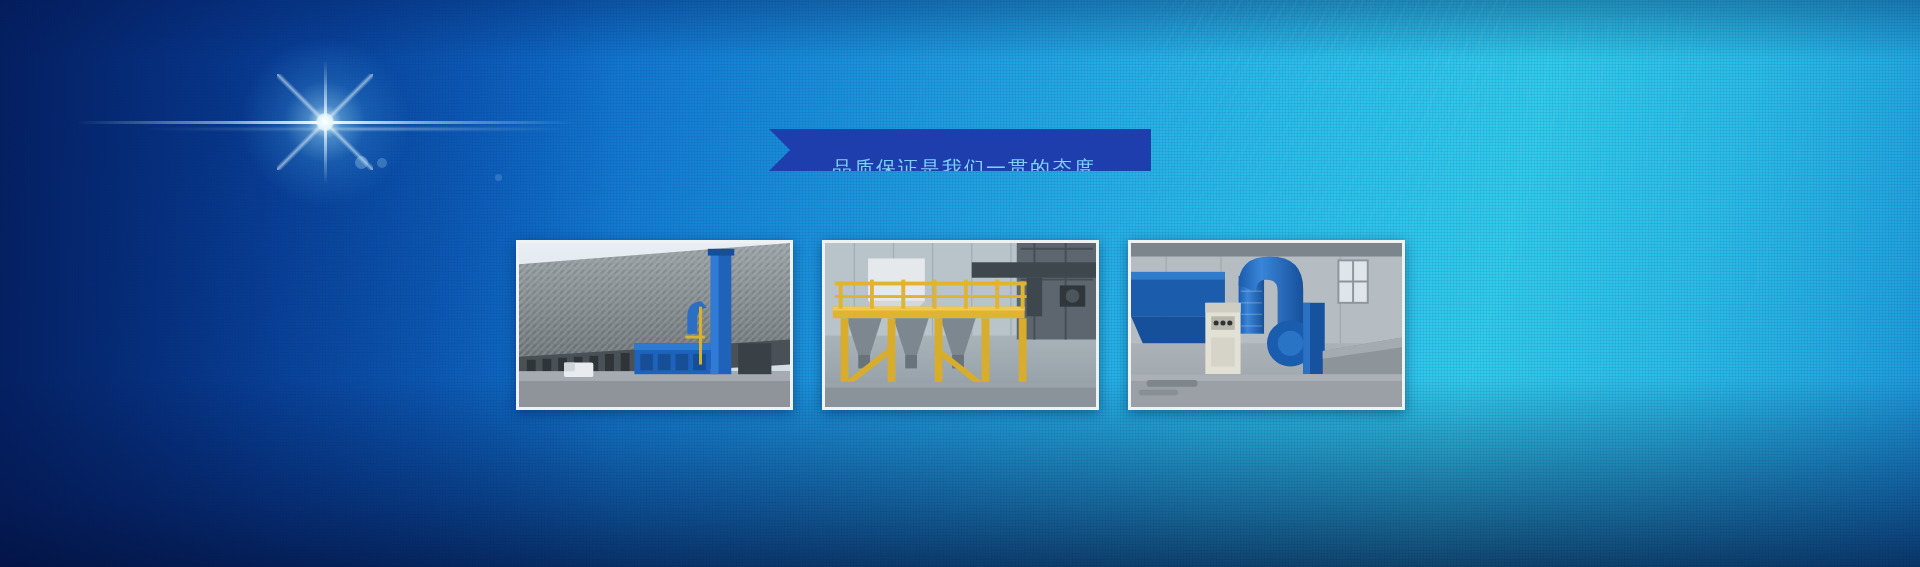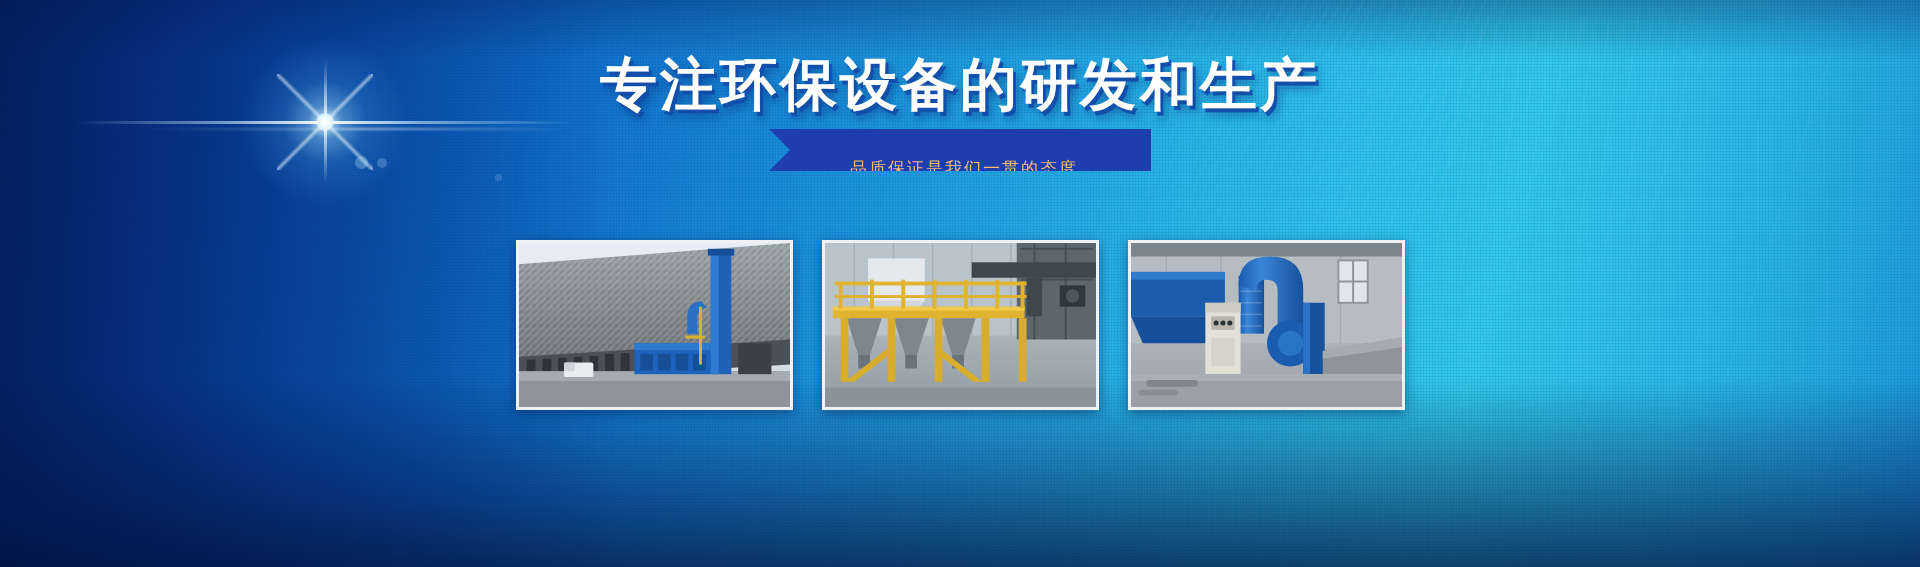--- a/index.html
+++ b/index.html
@@ -178,22 +178,22 @@
     display:flex;align-items:center;justify-content:center;
     clip-path:polygon(0% 0%, 100% 0%, 100% 100%, 0% 100%, 5.5% 50%);
   }
   #ribbon::after{
     content:"";position:absolute;right:0;top:0;width:22px;height:100%;
     background:#1f3eae;
     clip-path:polygon(0% 0%, 100% 0%, 0% 50%, 100% 100%, 0% 100%);
   }
   #ribbon-text{
     position:relative;z-index:2;
-    color:#fdba74;
-    font-size:17px;
+    color:#7dd3fc;
+    font-size:20px;
     letter-spacing:2px;
     white-space:nowrap;
     padding-left:8px;
     margin-top:37px;
   }
 
   #subline{
     position:absolute;left:0;right:0;top:177px;
     text-align:center;
     color:#ffffff;
@@ -243,21 +243,20 @@
     <div class="vray"></div>
     <div class="dray"></div>
     <div class="core"></div>
     <div class="bub1"></div>
     <div class="bub2"></div>
     <div class="bub3"></div>
   </div>
 
   <div id="content">
 
-    <div id="headline">专注环保设备的研发和生产</div>
 
     <div id="ribbon-wrap">
       <div id="ribbon">
         <span id="ribbon-text">品质保证是我们一贯的态度</span>
       </div>
     </div>
 
 
     <div id="photos">
 

